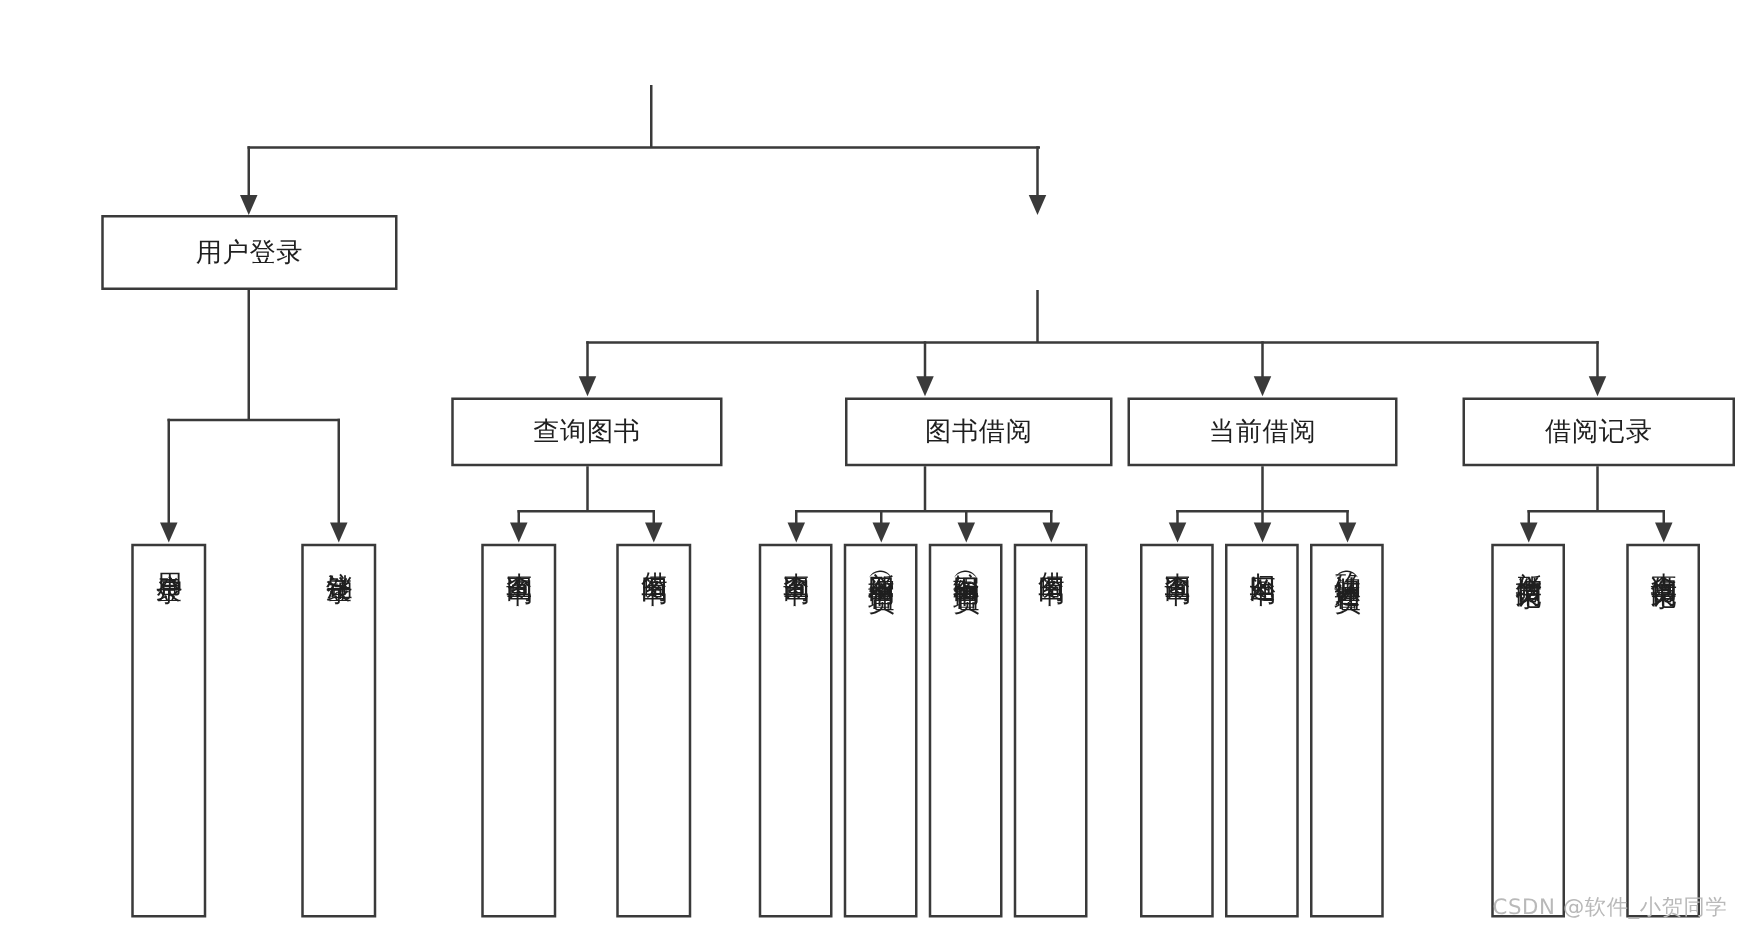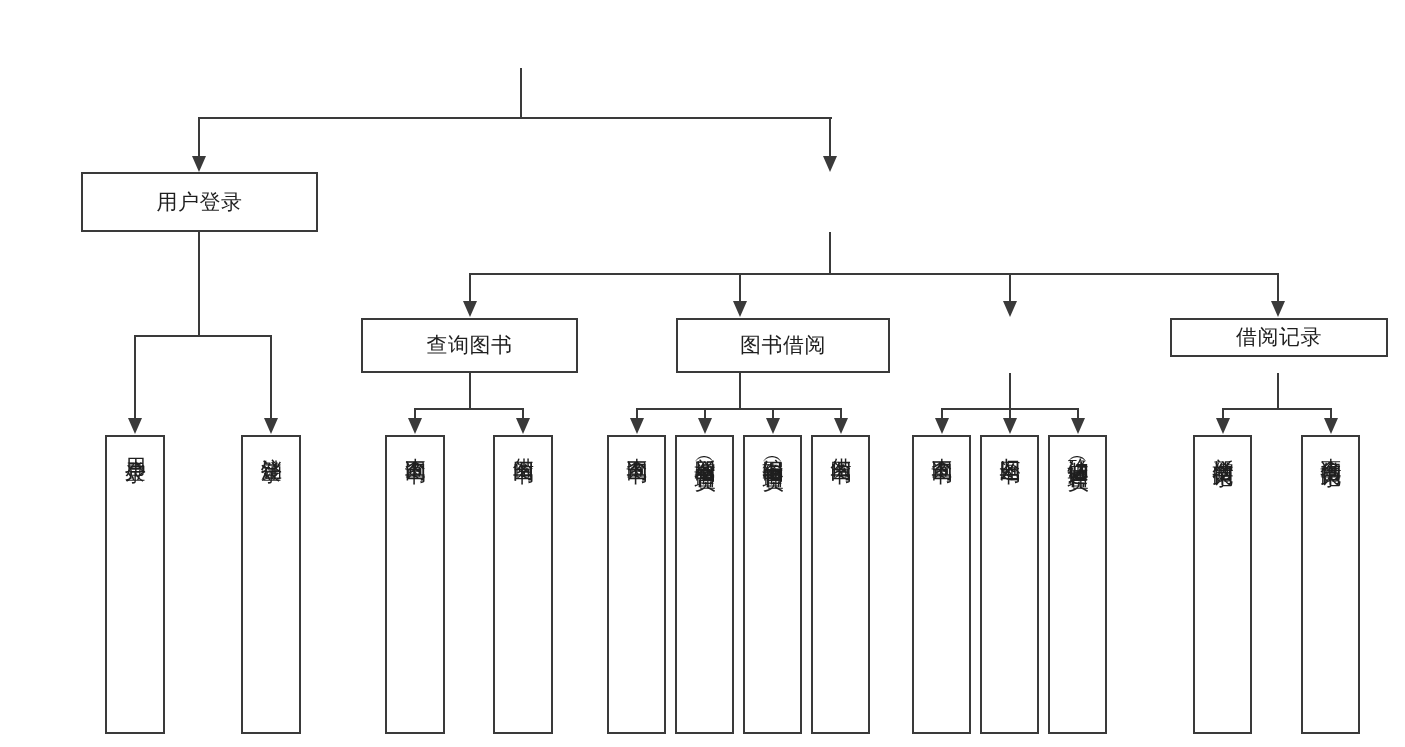--- a/index.html
+++ b/index.html
@@ -121,21 +121,24 @@
   <div class="arrow" style="left:1003px; top:301px;"></div>
   <div class="edge v-line" style="left:1277px; top:273px; height:29px;"></div>
   <div class="arrow" style="left:1271px; top:301px;"></div>
 
   <div class="node h" style="left:361px; top:318px; width:217px; height:55px;">
     <span class="node-label">查询图书</span>
   </div>
   <div class="node h" style="left:633px; top:318px; width:214px; height:55px;margin-left:43px;">
     <span class="node-label">图书借阅</span>
   </div>
-  <div class="node h" style="left:1170px; top:318px; width:218px; height:39px;">
+  <div class="node h" style="left:902px; top:318px; width:216px; height:55px;">
+    <span class="node-label">当前借阅</span>
+  </div>
+  <div class="node h" style="left:1170px; top:318px; width:218px; height:55px;">
     <span class="node-label">借阅记录</span>
   </div>
 
   <div class="edge v-line" style="left:469px; top:373px; height:36px;"></div>
   <div class="edge h-line" style="left:414px; top:408px; width:110px;"></div>
   <div class="edge v-line" style="left:414px; top:408px; height:11px;"></div>
   <div class="arrow" style="left:408px; top:418px;"></div>
   <div class="edge v-line" style="left:522px; top:408px; height:11px;"></div>
   <div class="arrow" style="left:516px; top:418px;"></div>
 
@@ -196,14 +199,15 @@
   <div class="edge v-line" style="left:1330px; top:408px; height:11px;"></div>
   <div class="arrow" style="left:1324px; top:418px;"></div>
 
   <div class="node v" style="left:1193px; top:435px; width:59px; height:299px;">
     <span class="node-label">新增借阅记录</span>
   </div>
   <div class="node v" style="left:1301px; top:435px; width:59px; height:299px;">
     <span class="node-label">查询借阅记录</span>
   </div>
 
+  <div class="watermark" style="left:1194px; top:714px;">CSDN @软件_小贺同学</div>
 
 </div>
 
 </body></html>

